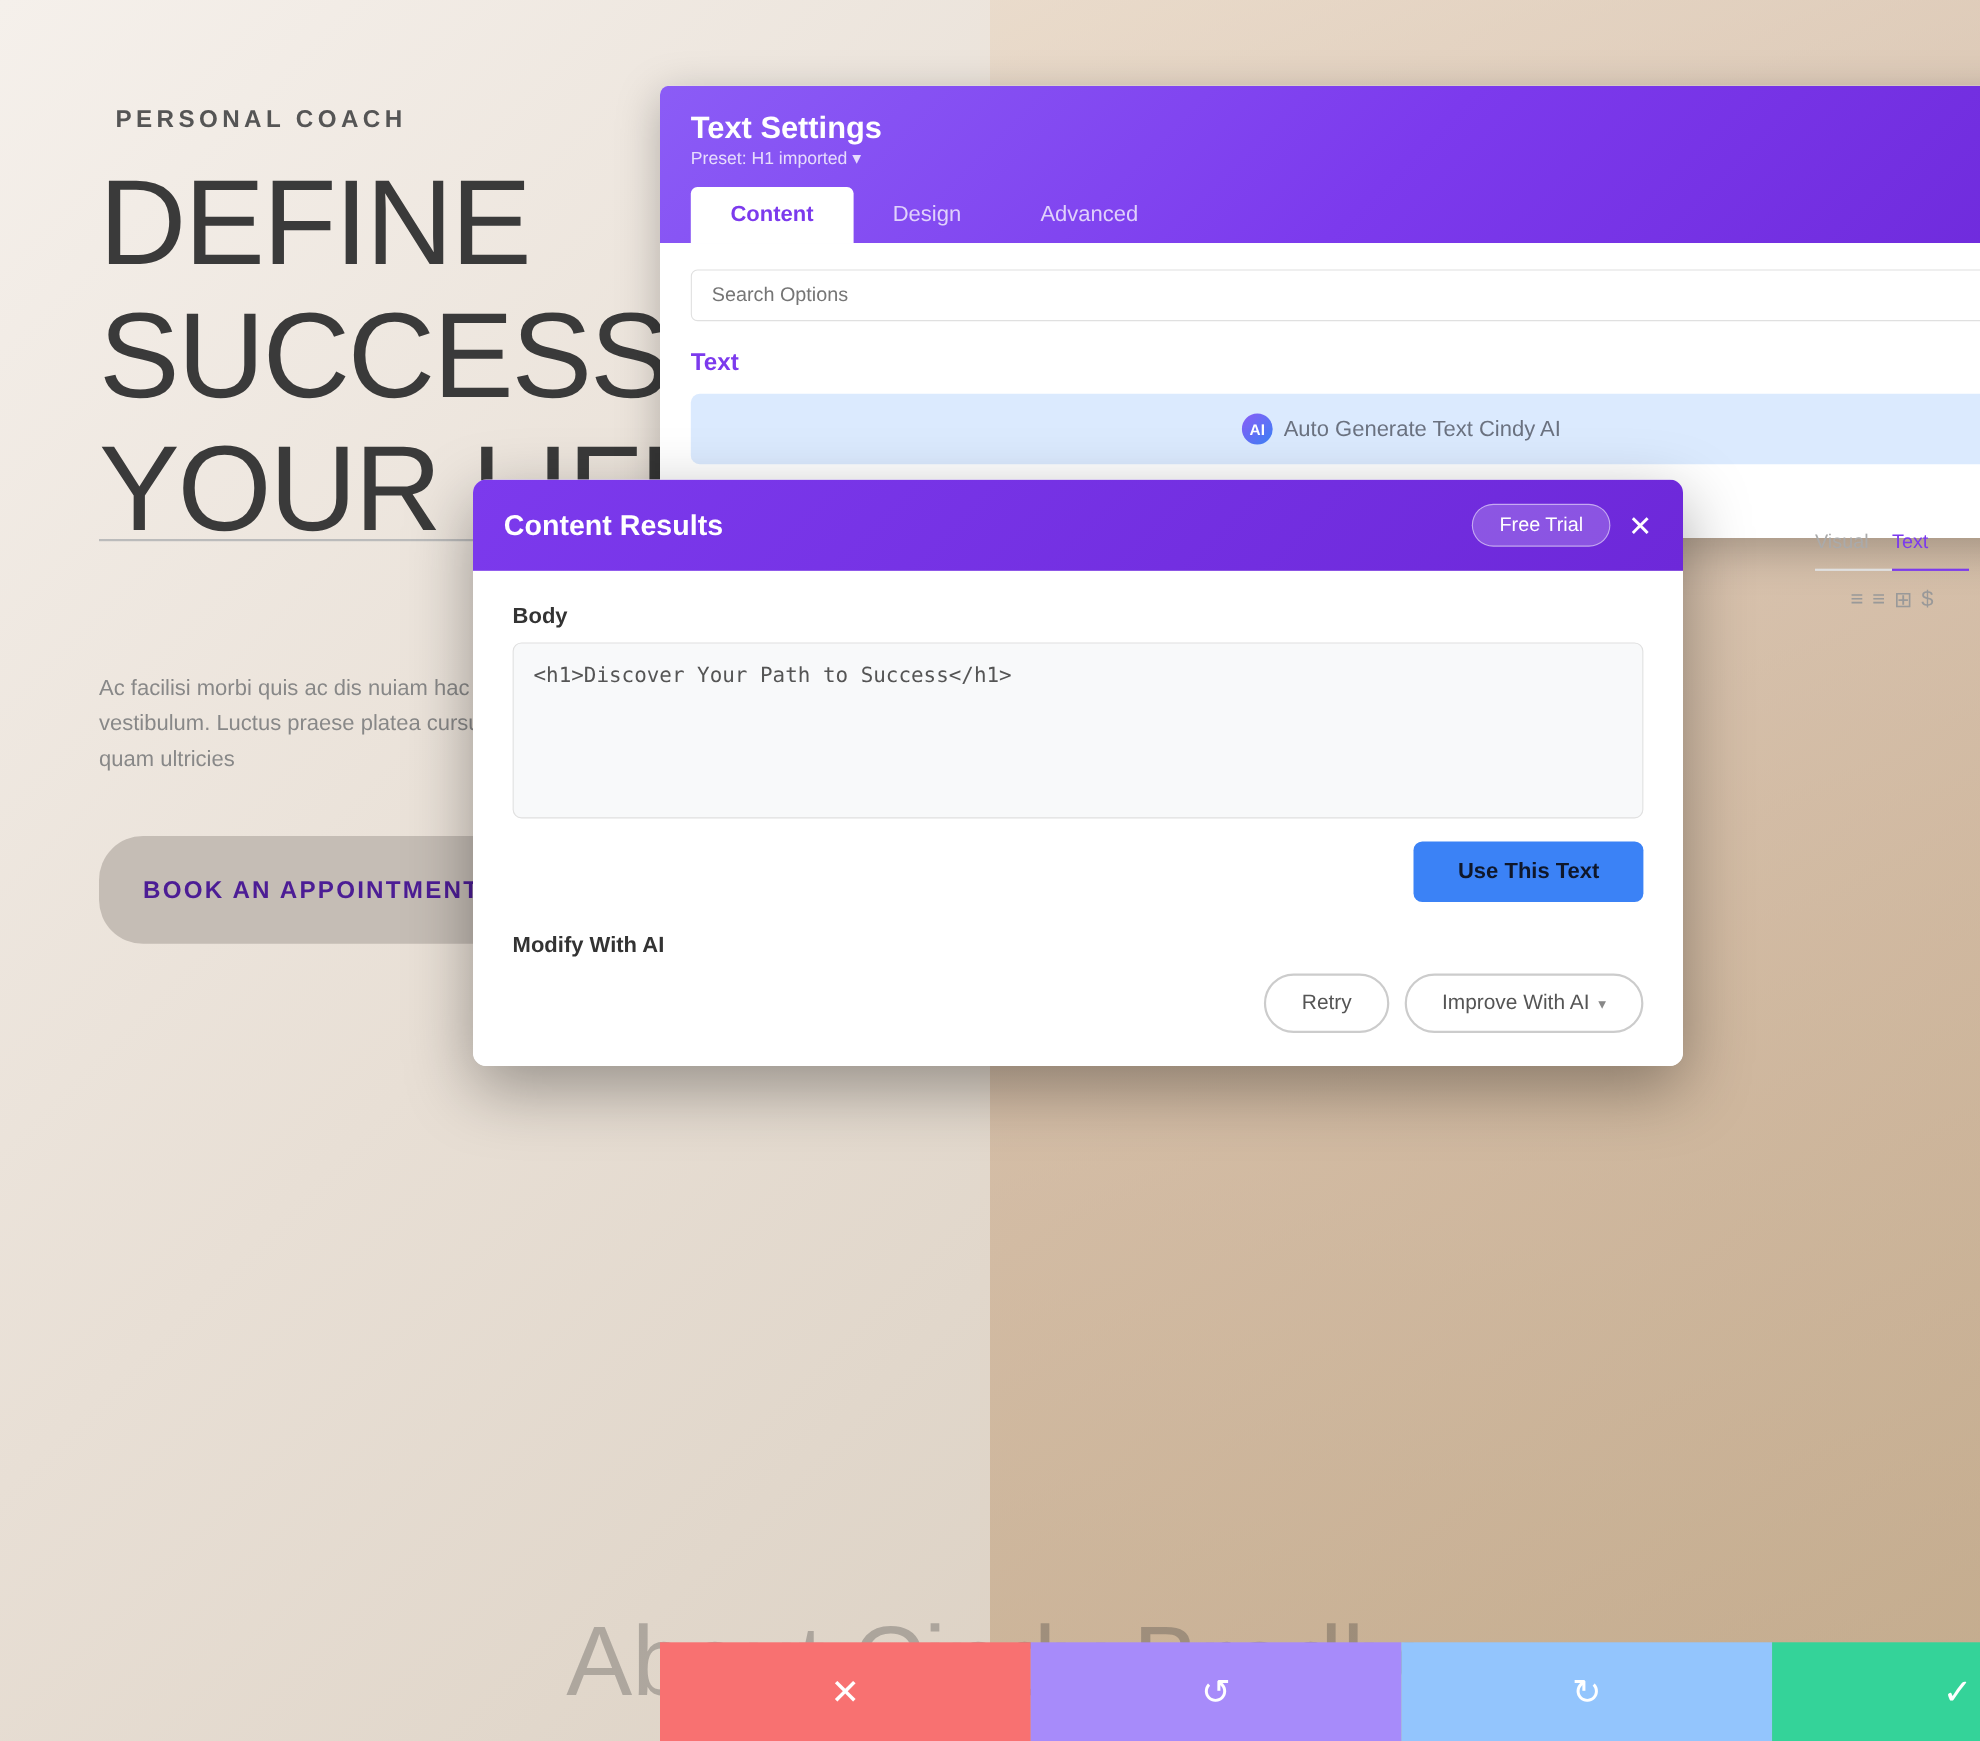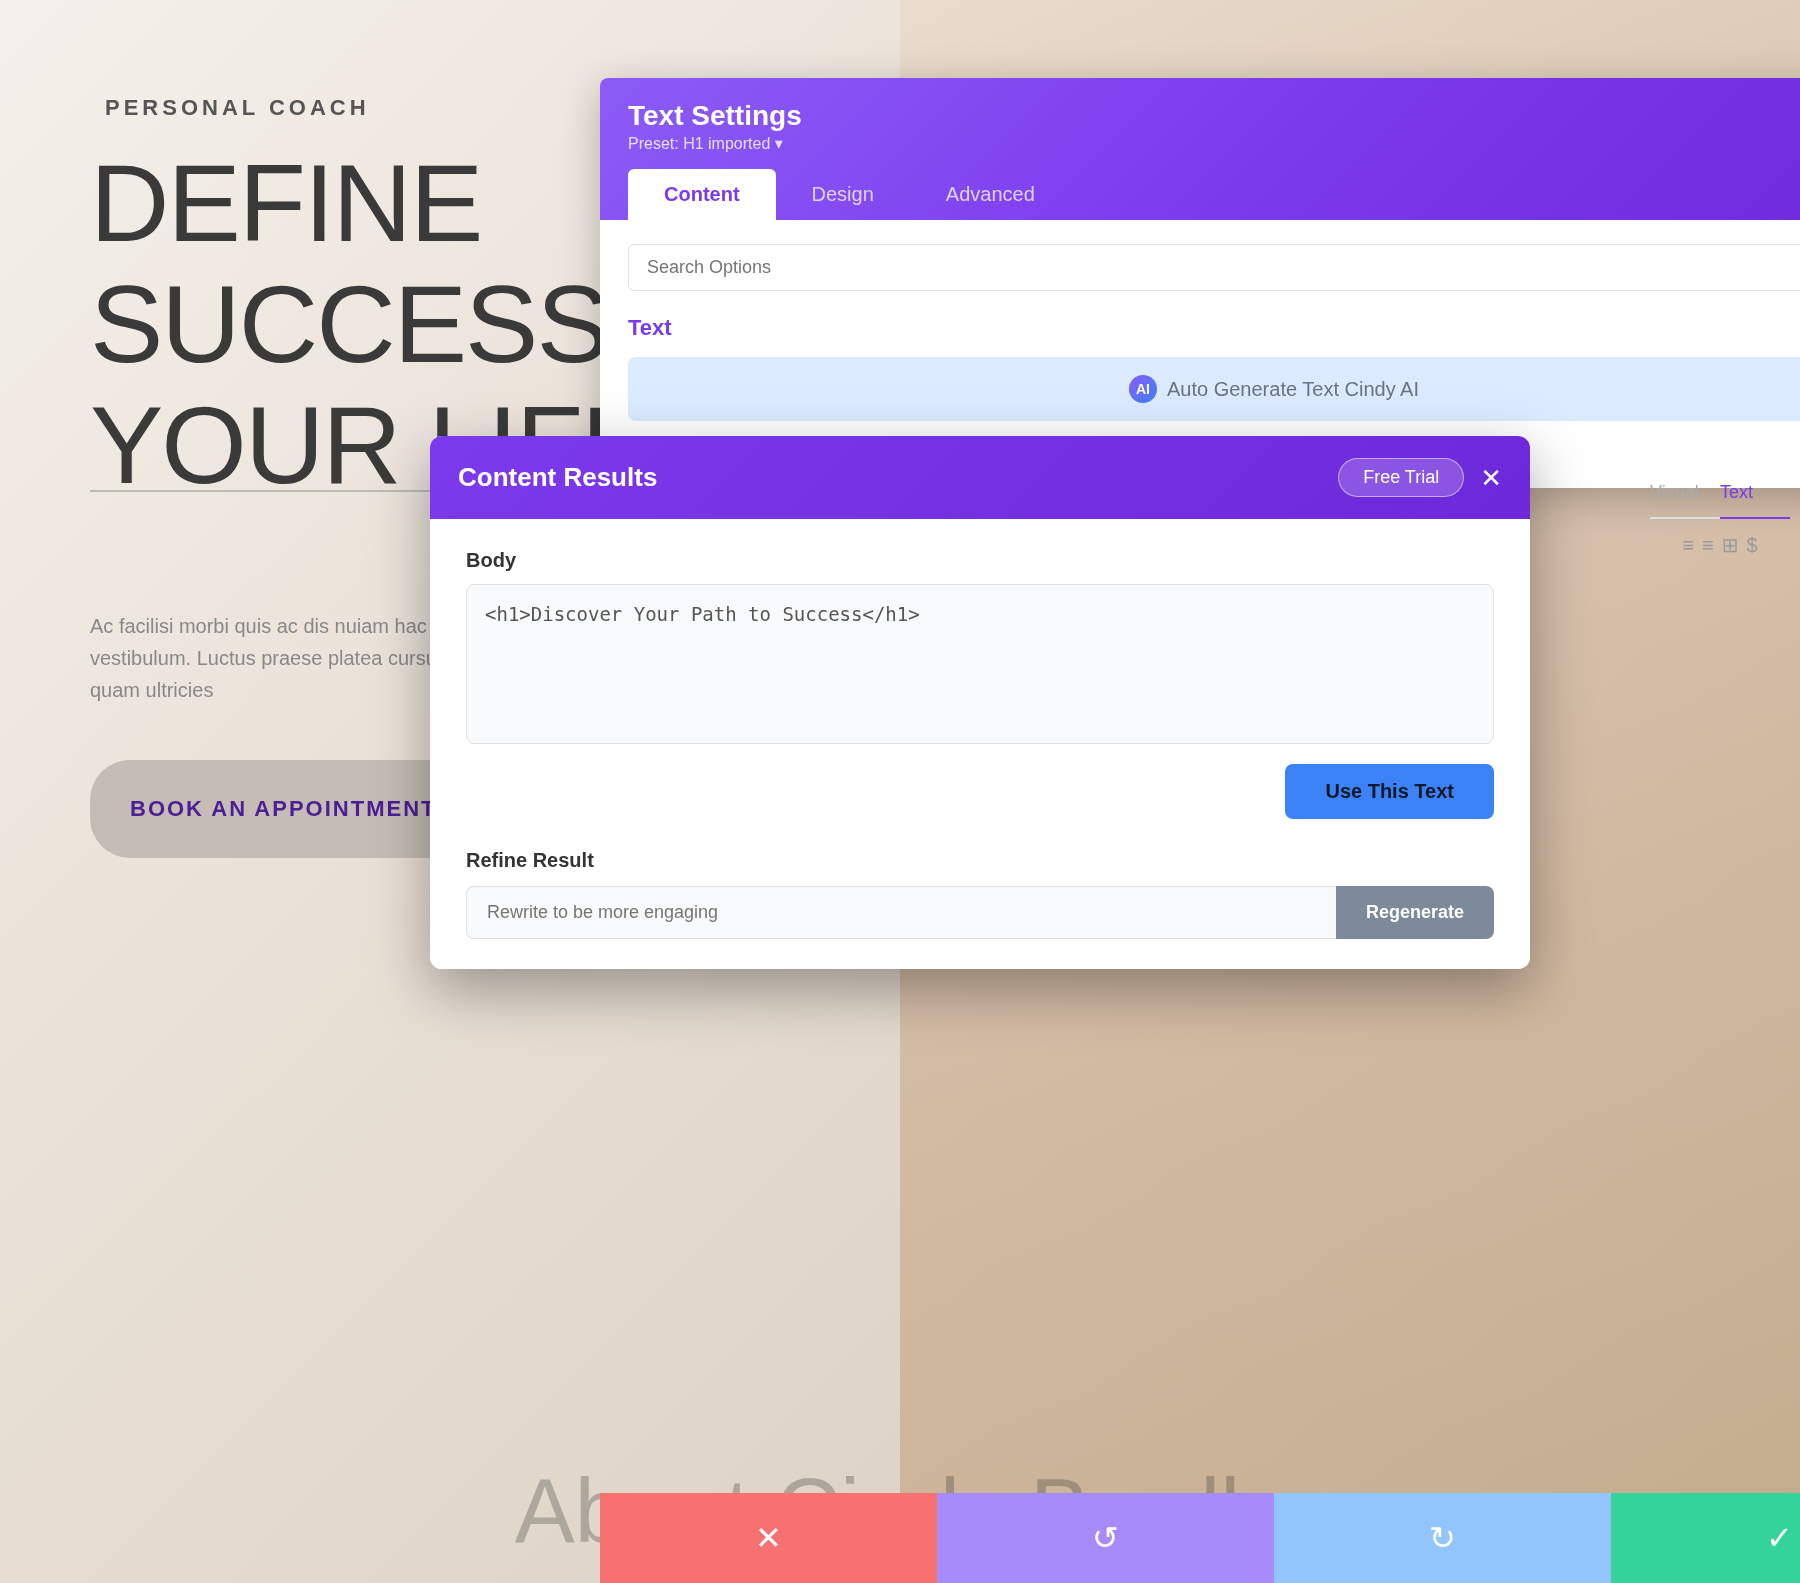--- a/index.html
+++ b/index.html
@@ -594,28 +594,31 @@
       <button class="modal-close-btn">✕</button>
     </div>
   </div>
 
   <div class="modal-body">
     <div class="modal-field-label">Body</div>
     <textarea class="modal-textarea" style="">&lt;h1&gt;Discover Your Path to Success&lt;/h1&gt;</textarea>
 
     <button class="modal-use-btn">Use This Text</button>
 
-
-    <div class="refine-section">
-      <div class="refine-label">Refine Result</div>
-      <div class="refine-row">
-        <input class="refine-input" type="text" placeholder="Rewrite to be more engaging" style="">
-        <button class="regenerate-btn">Regenerate</button>
+    <div class="modify-section">
+      <div class="modify-label">Modify With AI</div>
+      <div class="modify-buttons">
+        <button class="retry-btn">Retry</button>
+        <button class="improve-btn">
+          <span>Improve With AI</span>
+          <span class="chevron-down">▾</span>
+        </button>
       </div>
     </div>
+
   </div>
 </div>
 
 <div class="bottom-toolbar">
   <button class="toolbar-btn red">✕</button>
   <button class="toolbar-btn purple">↺</button>
   <button class="toolbar-btn blue">↻</button>
   <button class="toolbar-btn green">✓</button>
 </div>
 

